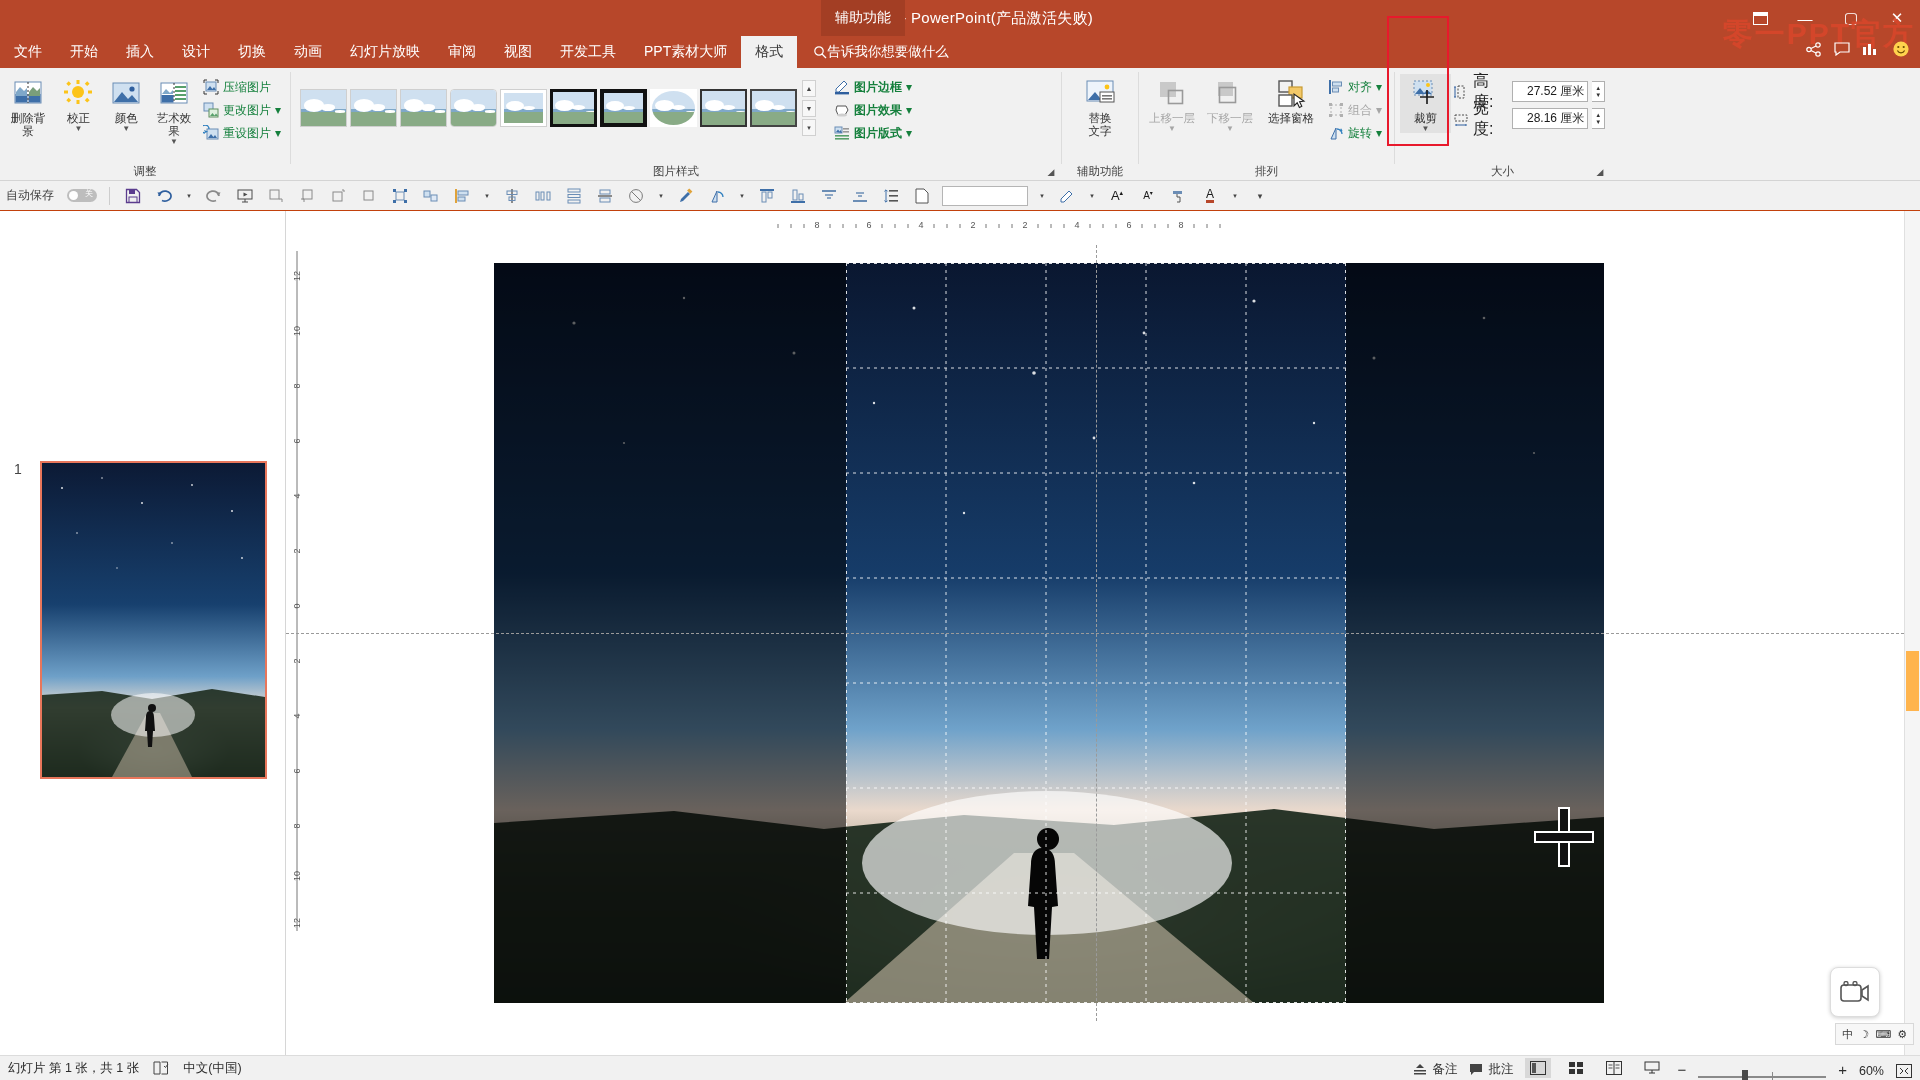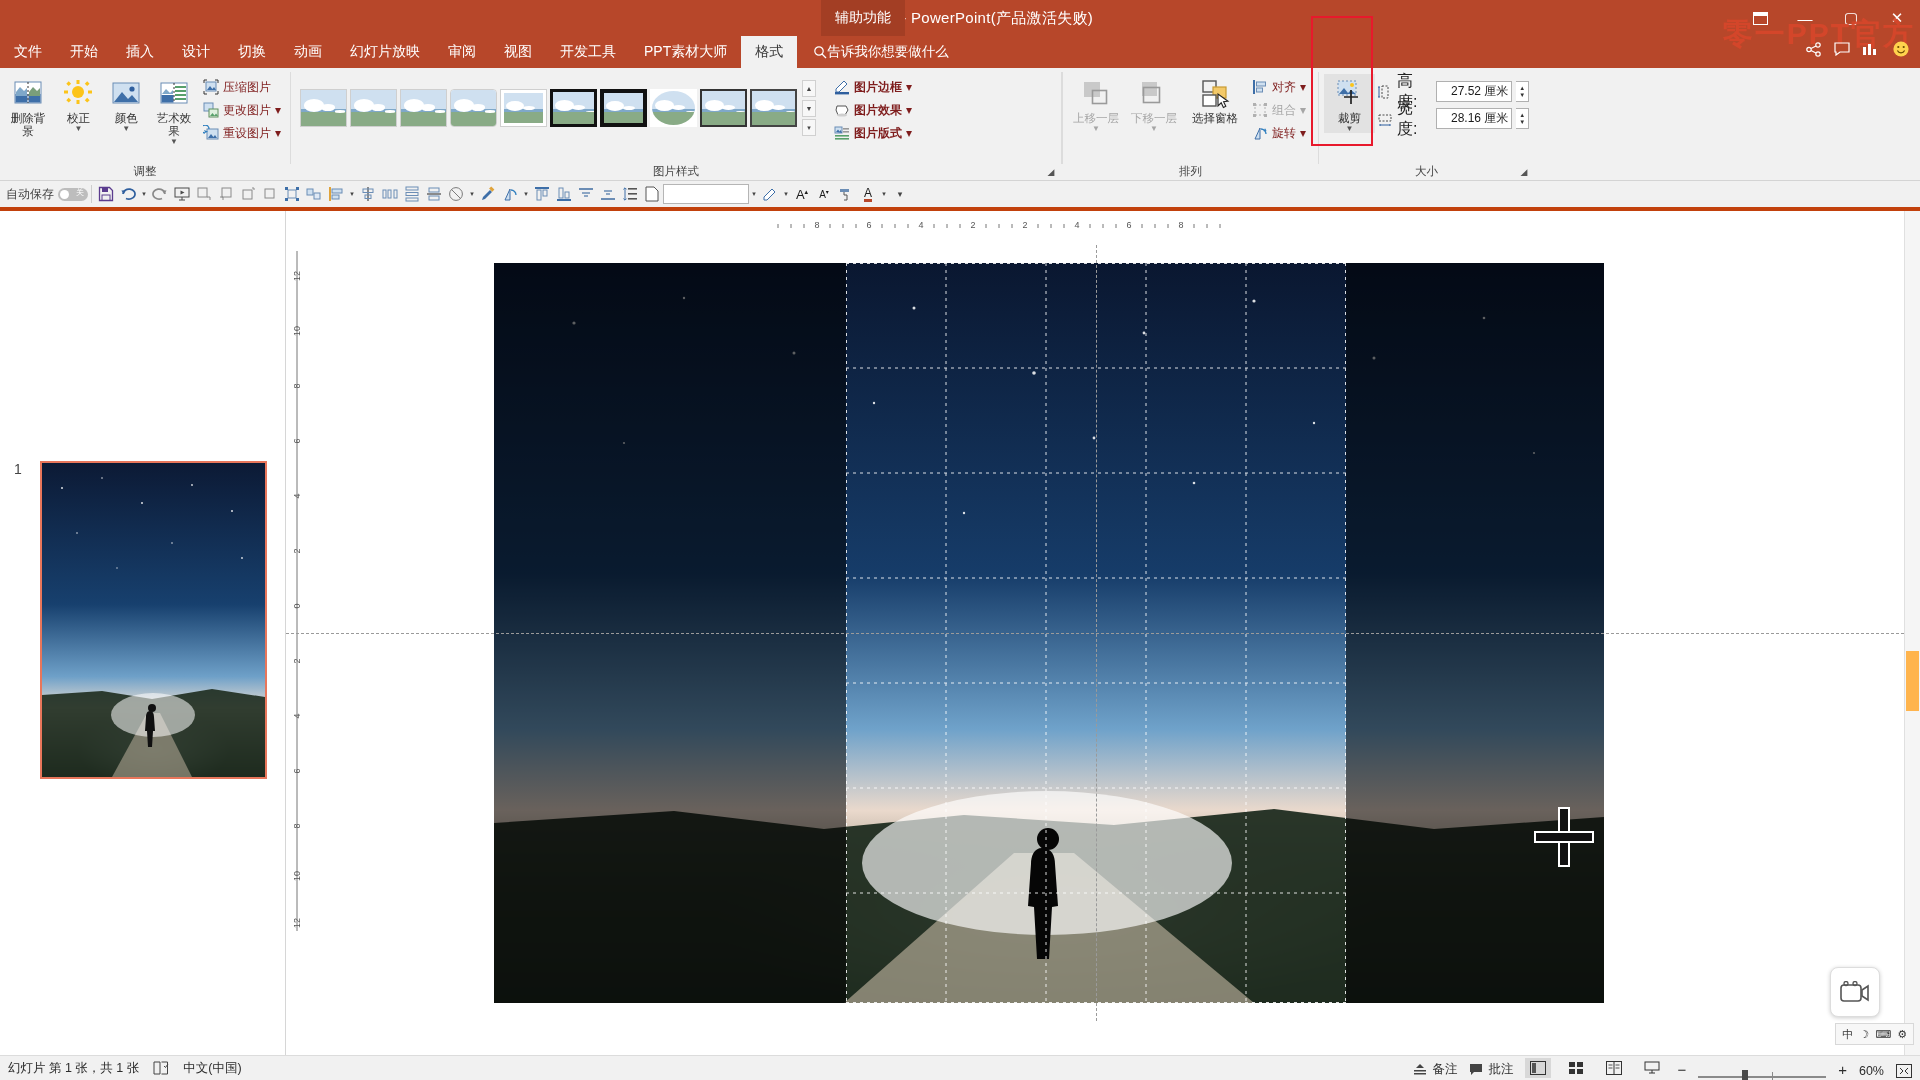--- a/index.html
+++ b/index.html
@@ -47,21 +47,21 @@
   .gtitle { height:18px; font-size:11.5px; color:#444; text-align:center; line-height:18px; }
   .gsep { width:1px; background:#dcdcdc; margin:4px 0 16px 0; }
 
   .bigbtn { width:56px; display:flex; flex-direction:column; align-items:center;
             padding-top:4px; cursor:default; }
   .bigbtn .lbl { font-size:11.5px; color:#333; text-align:center; line-height:13px; margin-top:2px; }
   .bigbtn .caret { font-size:8px; color:#555; line-height:8px; }
   .icon32 { width:32px; height:32px; position:relative; }
 
   .smallbtn { display:flex; align-items:center; gap:4px; height:22px; padding:0 4px;
-              font-size:12px; color:#7f1d1d; white-space:nowrap; }
+              font-size:12px; color:#15803d; white-space:nowrap; }
   .smallbtn .ic { width:16px; height:16px; flex:0 0 16px; position:relative; }
   .smallcol { display:flex; flex-direction:column; gap:1px; padding-top:2px; }
   .dis { color:#a6a6a6 !important; }
 
   
   .gallery { display:flex; align-items:center; gap:3px; padding:6px 2px 0 4px; }
   .thumb { width:47px; height:38px; border:1px solid #cfcfcf; background:#fff;
            position:relative; overflow:hidden; }
   .thumb.sel { border:1px solid #b7472a; }
   .galscroll { display:flex; flex-direction:column; justify-content:space-between;
@@ -80,22 +80,22 @@
   .spin { width:78px; height:21px; border:1px solid #b0b0b0; background:#fff;
           display:flex; align-items:center; justify-content:flex-end; padding-right:3px;
           font-size:12px; }
   .spinarrows { width:13px; height:21px; border:1px solid #b0b0b0; border-left:none; background:#fff;
      display:flex; flex-direction:column; align-items:center; justify-content:center; font-size:6px; line-height:7px; color:#333; }
   .dlglaunch { position:absolute; right:3px; bottom:1px; width:14px; height:14px;
                font-size:9px; color:#555; display:flex; align-items:center; justify-content:center; }
   .redbox { position:absolute; border:2px solid #e8192c; pointer-events:none; }
 
   
-  .qat { height:30px; background:#f1f1f1; border-bottom:4px solid #c2410c;
-         display:flex; align-items:center; gap:0; padding:0 6px; }
+  .qat { height:30px; background:#f1f1f1; border-bottom:1px solid #c2410c;
+         display:flex; align-items:center; gap:9px; padding:0 6px; }
   .qat .tbtn { width:22px; height:22px; display:flex; align-items:center; justify-content:center; }
   .qat .cap { font-size:12px; color:#444; margin-right:4px; }
   .toggle { width:30px; height:13px; border-radius:7px; background:#bdbdbd; position:relative; }
   .toggle:after { content:""; position:absolute; left:2px; top:2px; width:9px; height:9px;
                   border-radius:50%; background:#fff; }
   .toggle .off { position:absolute; right:4px; top:-1px; font-size:8px; color:#fff; }
   .qsep { width:1px; height:18px; background:#cdcdcd; margin:0 3px; }
   .combo { width:86px; height:20px; border:1px solid #b5b5b5; background:#fff; display:flex;
            align-items:center; justify-content:flex-end; padding-right:3px; font-size:9px; color:#555; }
 
@@ -410,20 +410,41 @@
           <span class="caret">▾</span>
         </div>
       </div>
     </div>
     <div class="gtitle">图片样式</div>
     <div class="dlglaunch">◢</div>
   </div>
 
   <div class="gsep"></div>
 
+  <div class="rgroup" style="width:76px;">
+    <div class="gbody" style="justify-content:center;">
+      <div class="bigbtn">
+        <div class="icon32">
+          <svg width="32" height="32" viewBox="0 0 32 32">
+            <rect x="3" y="3" width="26" height="20" fill="#eef4fb" stroke="#6b8db5"></rect>
+            <circle cx="23" cy="9" r="2.4" fill="#fcc419"></circle>
+            <path d="M4 22 l7-8 5 6 3-3 9 5z" fill="#3e6fa8"></path>
+            <rect x="16" y="14" width="14" height="10" fill="#fff" stroke="#555"></rect>
+            <g fill="#777">
+                <rect x="18" y="17" width="10" height="1.6"></rect>
+                <rect x="18" y="20" width="10" height="1.6"></rect>
+              </g>
+          </svg>
+        </div>
+        <div class="lbl" style="white-space:pre-line;">替换
+文字</div>
+      </div>
+    </div>
+    <div class="gtitle">辅助功能</div>
+  </div>
 
   <div class="gsep"></div>
 
   <div class="rgroup" style="width:255px;">
     <div class="gbody">
       <div class="bigbtn">
         <div class="icon32">
           <svg width="32" height="32" viewBox="0 0 32 32">
               <rect x="4" y="4" width="16" height="15" fill="#c9c9c9"></rect>
               <rect x="12.5" y="12.5" width="14" height="13" fill="none" stroke="#9a9a9a" stroke-width="1.6"></rect>

